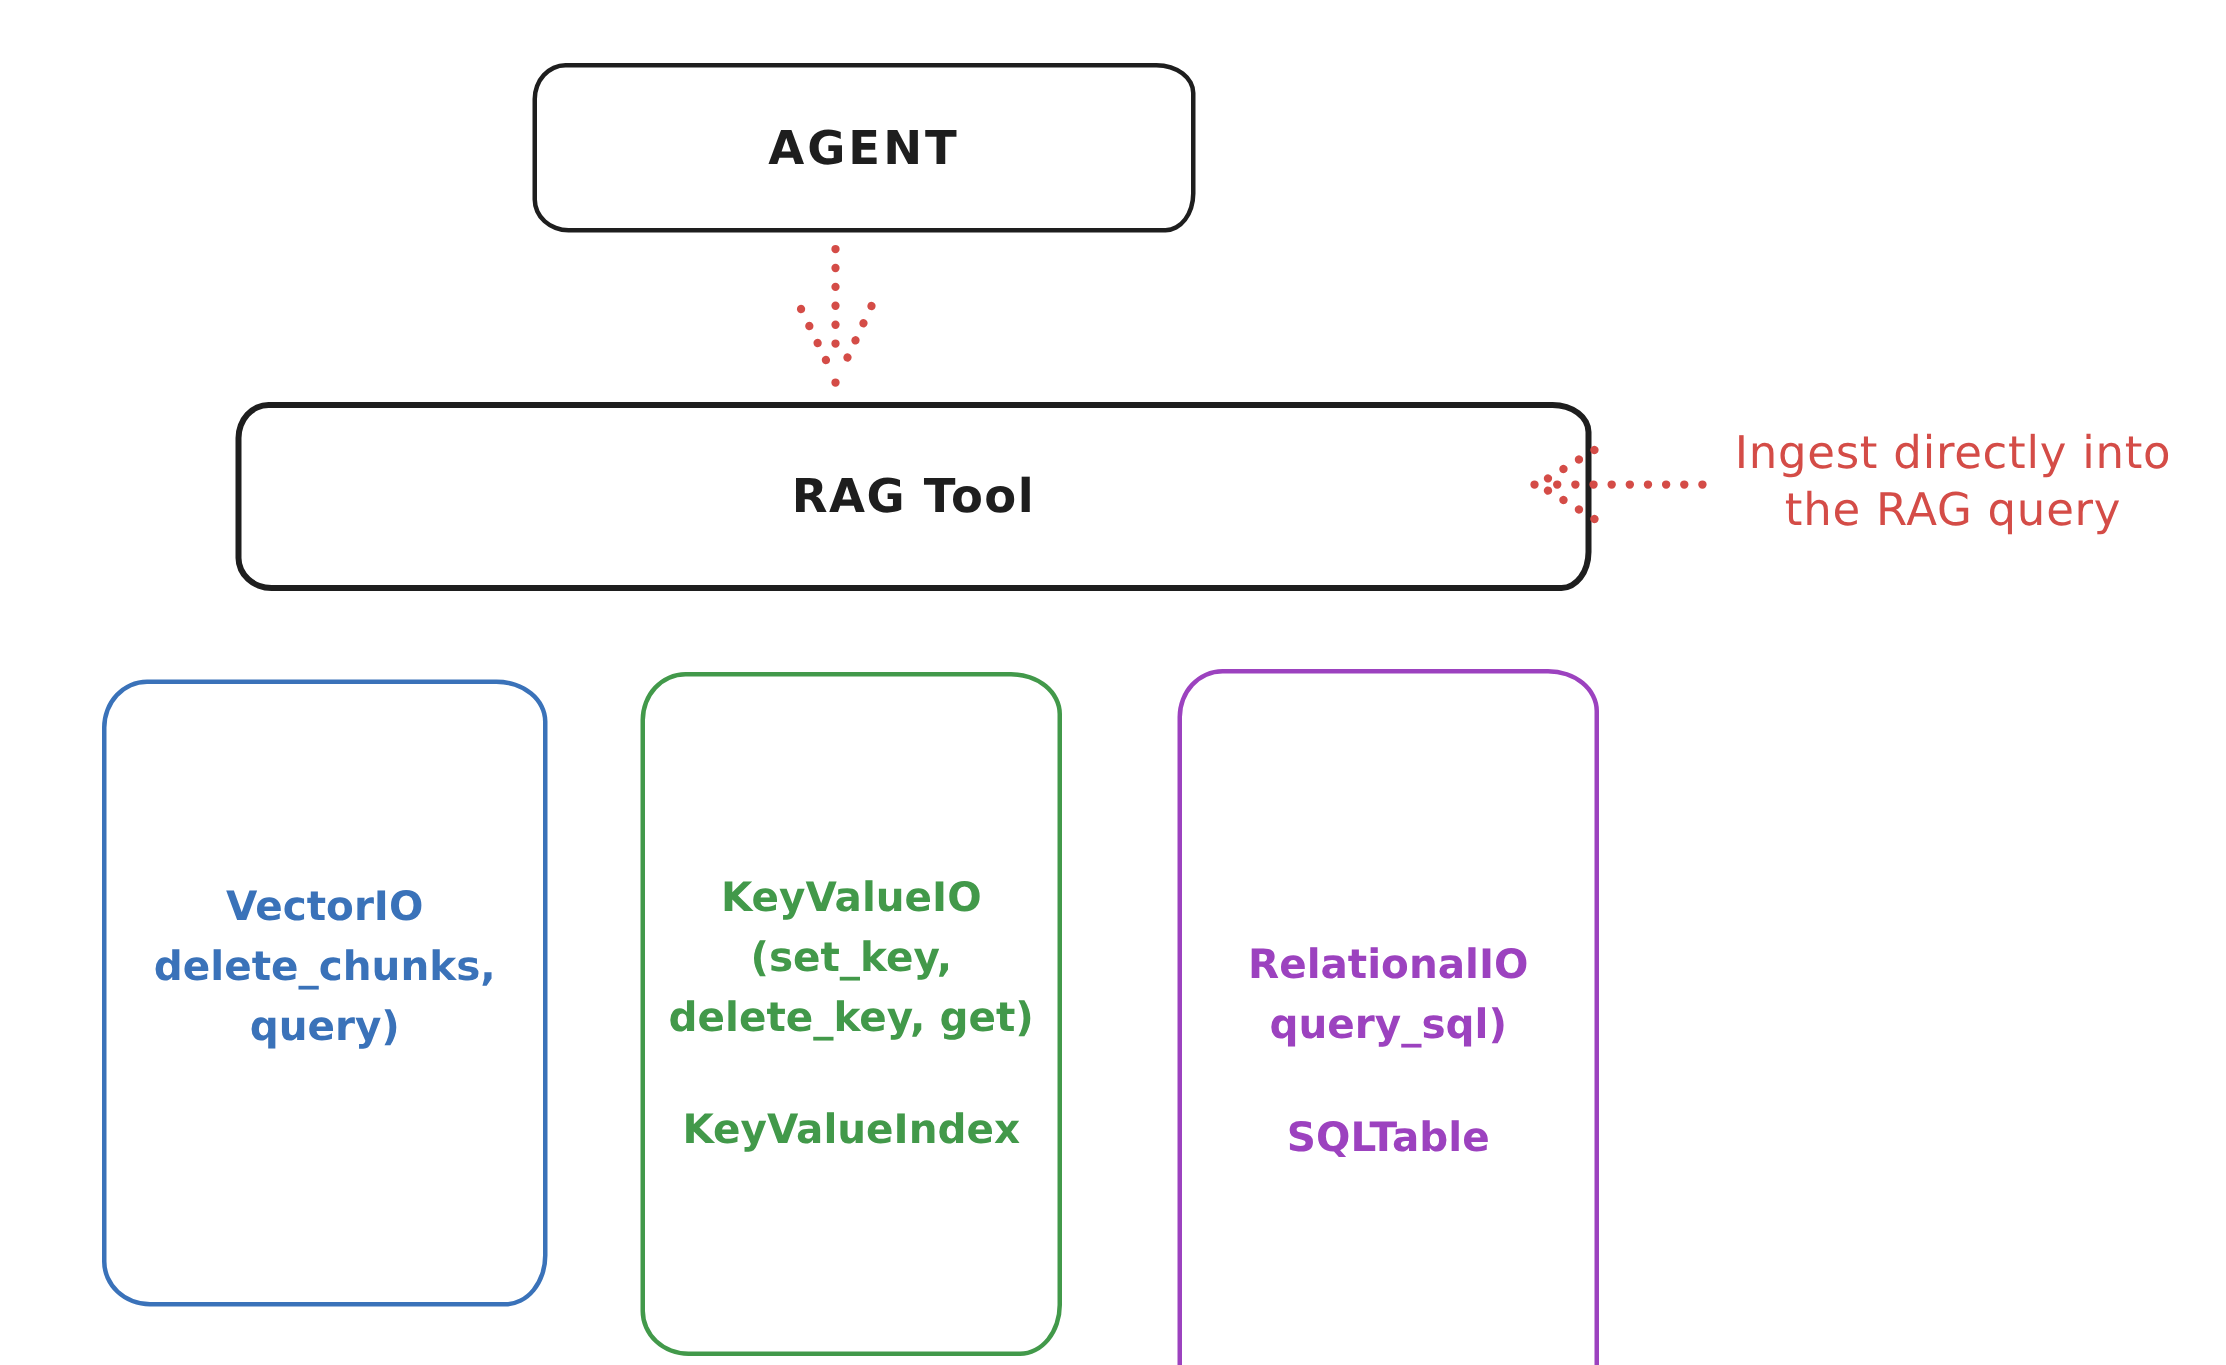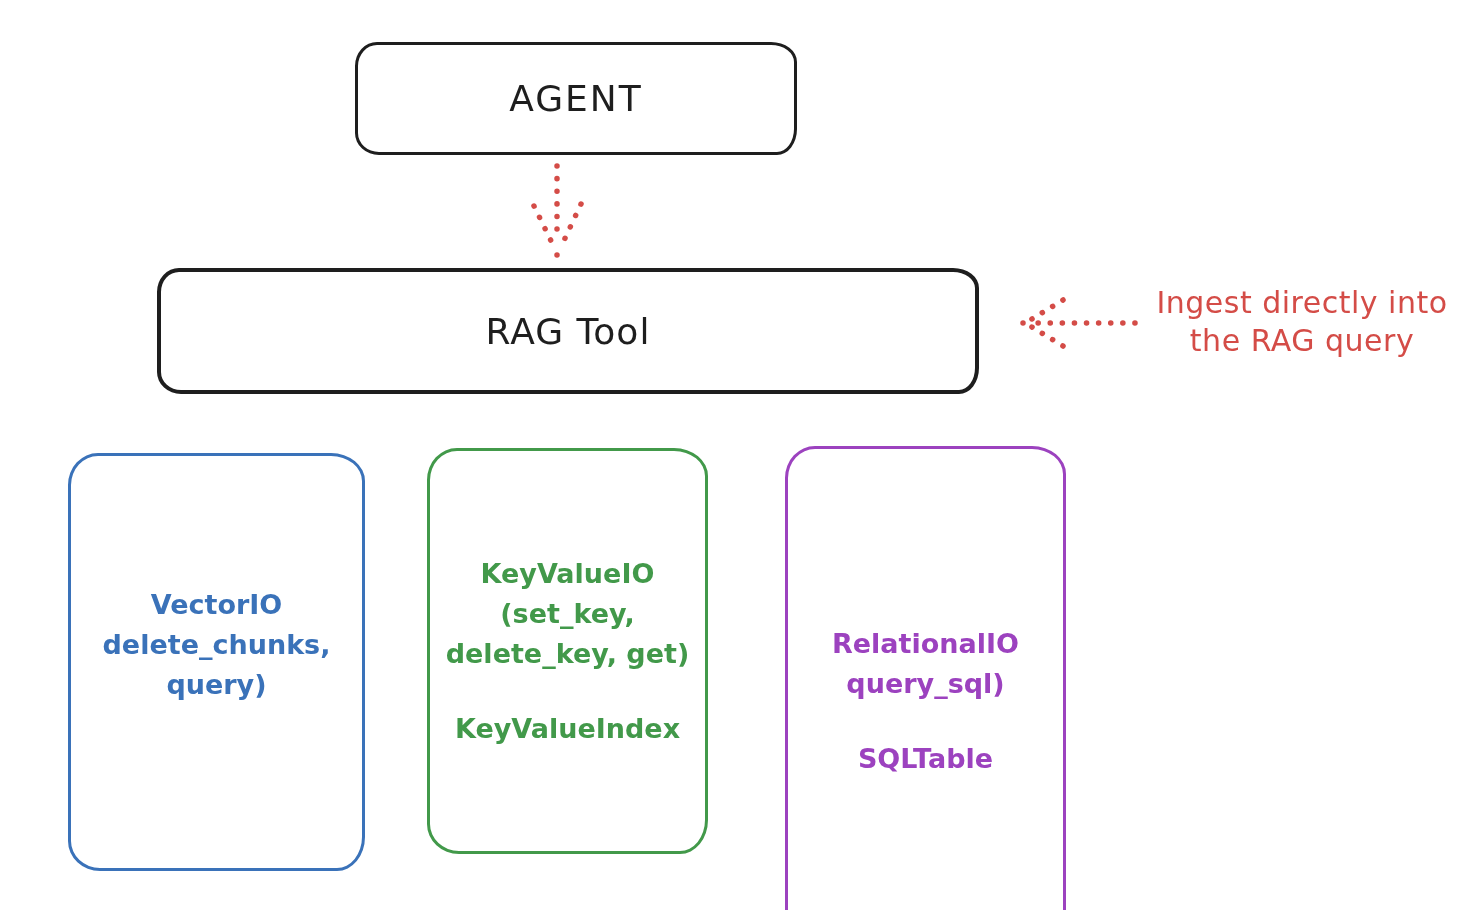--- a/index.html
+++ b/index.html
@@ -14,22 +14,22 @@
   
   .node-box {
     border: 3.5px solid #1e1e1e;
     border-radius: 22px 26px 20px 24px / 24px 20px 26px 22px;
     background: #ffffff;
     display: flex;
     align-items: center;
     justify-content: center;
   }
   .node-label {
-    font-size: 36px;
-    font-weight: 400;
+    font-size: 31px;
+    font-weight: 700;
     letter-spacing: 2px;
     color: #1e1e1e;
   }
 
   .store-box {
     border-radius: 30px 34px 28px 32px / 32px 28px 34px 30px;
     background: #ffffff;
     display: flex;
     flex-direction: column;
     align-items: center;
@@ -70,21 +70,21 @@
 
 <div class="abs" style="left:527px; top:160px;">
   <svg width="62" height="100" viewBox="0 0 62 100" fill="none" stroke="#d44c47" stroke-width="5.5" stroke-linecap="round" stroke-dasharray="0.1 12.5">
     <path d="M30 6 L30 74"></path>
     <path d="M7 46 L28 89"></path>
     <path d="M54 44 L33 89"></path>
     <path d="M30 95 L30 95.2"></path>
   </svg>
 </div>
 
-<div class="abs node-box" style="left:157px; top:268px; width:822px; height:126px; border-width:4px;">
+<div class="abs node-box" style="left:157px; top:268px; width:904px; height:126px; border-width:4px;">
   <span class="node-label" style="letter-spacing:1px;">RAG Tool</span>
 </div>
 
 <div class="abs" style="left:1015px; top:293px;">
   <svg width="128" height="62" viewBox="0 0 128 62" fill="none" stroke="#d44c47" stroke-width="5.5" stroke-linecap="round" stroke-dasharray="0.1 12">
     <path d="M120 30 L22 30"></path>
     <path d="M48 7 L12 29"></path>
     <path d="M48 53 L12 31"></path>
     <path d="M8 30 L8 30.2"></path>
   </svg>
@@ -95,21 +95,21 @@
   <span class="ann-line">the RAG query</span>
 </div>
 
 <div class="abs store-box store-vector" style="left:68px; top:453px; width:297px; height:418px;">
   <span class="line">VectorIO</span>
   <span class="line">delete_chunks,</span>
   <span class="line">query)</span>
   <span class="spacer"></span>
 </div>
 
-<div class="abs store-box store-keyvalue" style="left:427px; top:448px; width:281px; height:406px;">
+<div class="abs store-box store-keyvalue" style="left:427px; top:448px; width:281px; height:456px;">
   <span class="line">KeyValueIO</span>
   <span class="line">(set_key,</span>
   <span class="line">delete_key, get)</span>
   <span class="spacer"></span>
   <span class="line">KeyValueIndex</span>
 </div>
 
 <div class="abs store-box store-relational" style="left:785px; top:446px; width:281px; height:510px;">
   <span class="line">RelationalIO</span>
   <span class="line">query_sql)</span>

